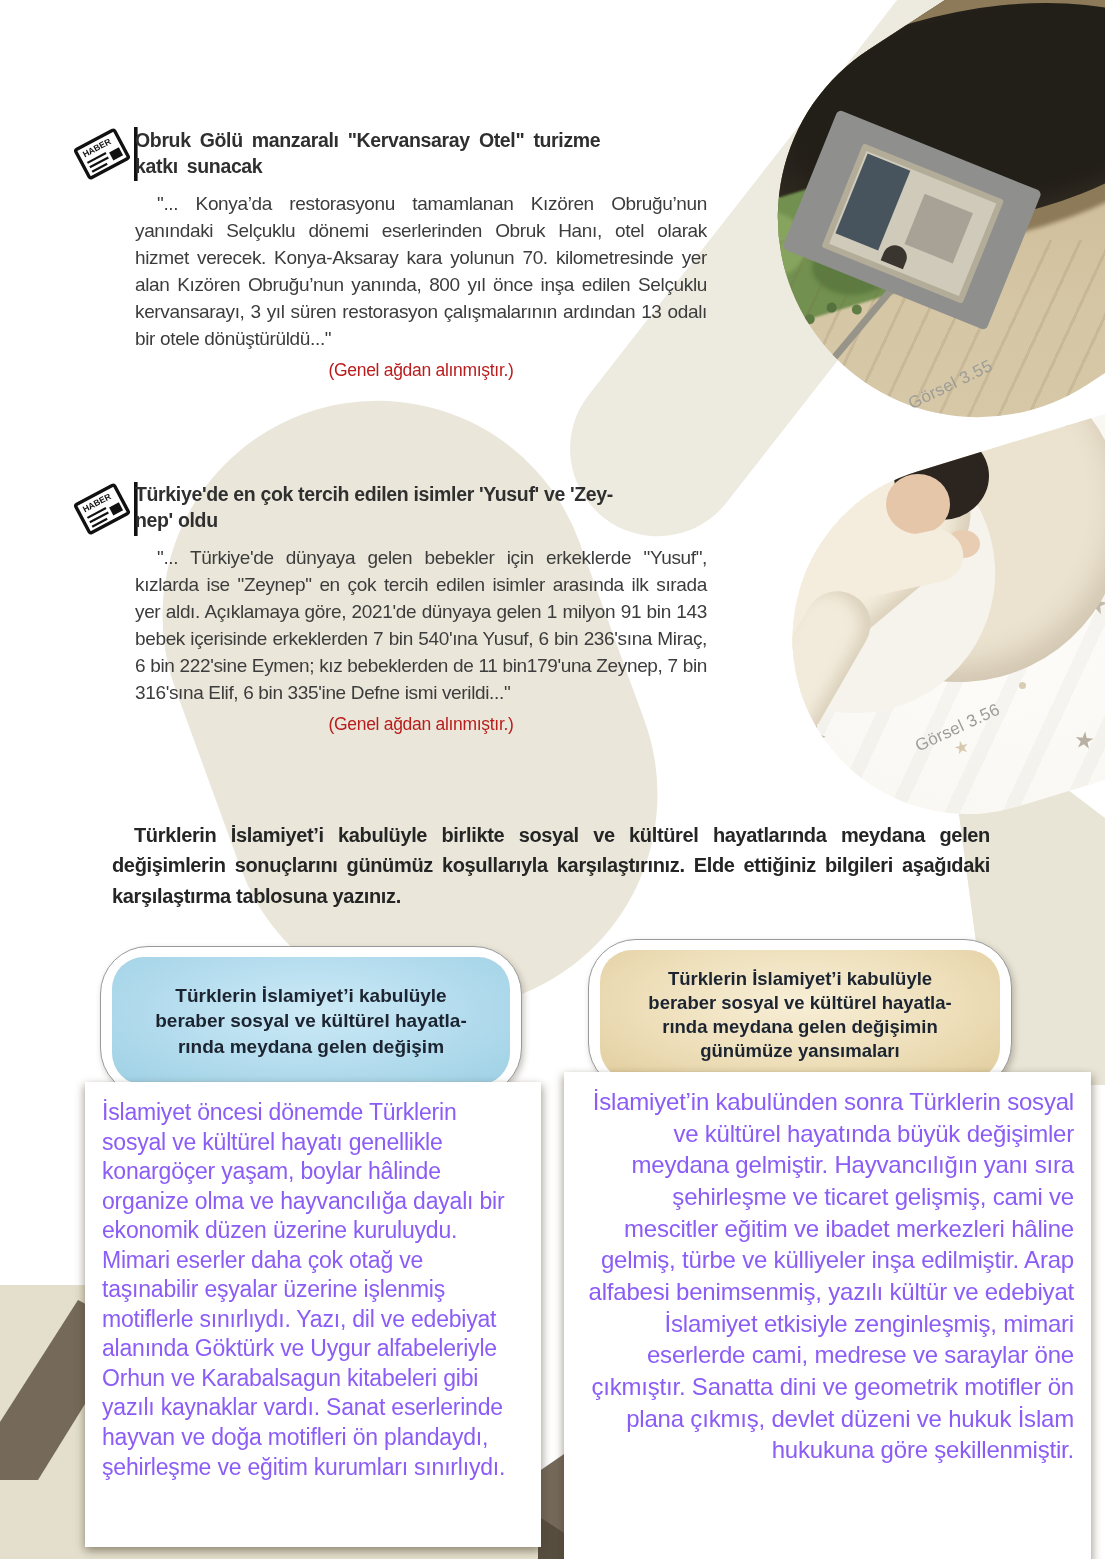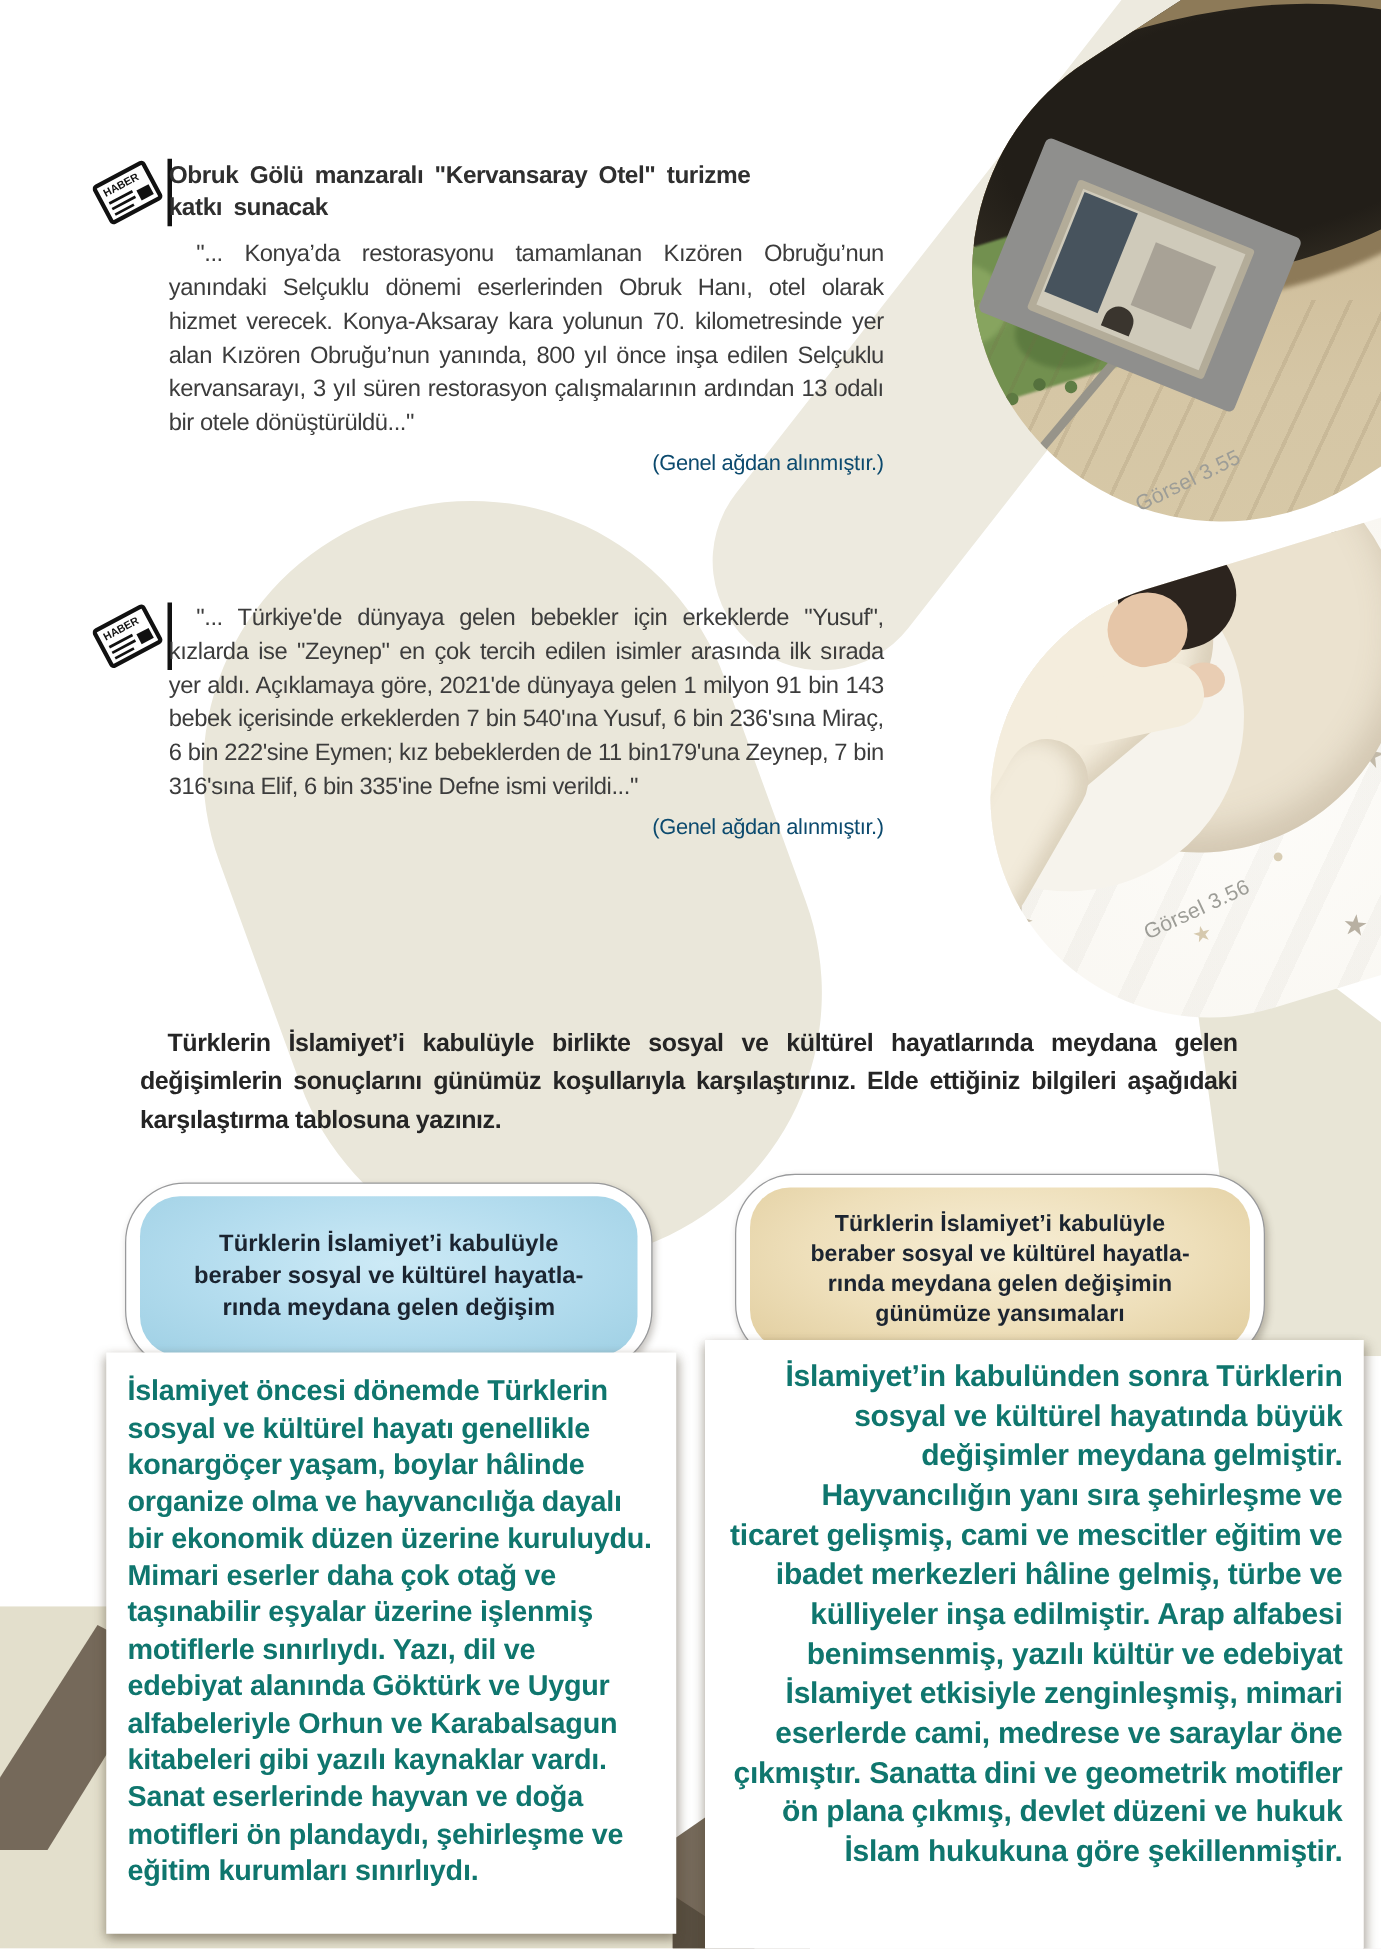--- a/index.html
+++ b/index.html
@@ -19,37 +19,37 @@
   .bg-dark-center2{background:#584e40;clip-path:polygon(538px 1516px,604px 1559px,538px 1559px);}
   
   .news-icon{width:70px;height:64px;}
   
   .article{width:572px;}
   .article h2{margin:0 0 11px 0;font-size:19.5px;line-height:1.33;color:#2f2f2f;
               font-weight:bold;white-space:pre-line;letter-spacing:-0.35px;}
   .article h2.t1{word-spacing:4px;}
   .article .body{margin:0;font-size:19px;line-height:1.42;text-align:justify;
                  text-indent:22px;letter-spacing:-0.35px;color:#3c3c3c;}
-  .article .attr{margin:7px 0 0 0;font-size:17.5px;text-align:right;color:#0c4a6e;letter-spacing:-0.3px;}
+  .article .attr{margin:7px 0 0 0;font-size:17.5px;text-align:center;color:#b91c1c;letter-spacing:-0.3px;}
   
   .instruction{left:112px;top:820px;width:878px;font-size:20px;font-weight:bold;color:#252525;
                line-height:1.52;text-align:justify;text-indent:22px;letter-spacing:-0.35px;}
   
   .bubble-box{background:#ffffff;border:1.5px solid #98999b;border-radius:48px;
               box-shadow:2px 3px 6px rgba(70,60,45,.3);z-index:4;}
   .bubble{position:absolute;left:11px;right:11px;top:10px;bottom:10px;border-radius:32px;
           display:flex;align-items:center;justify-content:center;text-align:center;
           font-weight:bold;color:#1b2430;white-space:pre-line;}
   .bubble.blue{background:radial-gradient(ellipse at 50% 42%,#cdeaf6 0%,#b3dcee 55%,#9fd0e4 100%);
                font-size:19px;line-height:1.32;}
   .bubble.tan{background:radial-gradient(ellipse at 50% 40%,#f7eed6 0%,#eedfba 55%,#e1cd9e 100%);
               font-size:18.5px;line-height:1.3;}
   
   .panel{background:#ffffff;box-shadow:-2px 3px 8px rgba(80,70,50,.35),3px 4px 8px rgba(80,70,50,.3);z-index:5;}
-  .panel p{margin:0;color:#0f766e;font-weight:bold;letter-spacing:-0.2px;}
+  .panel p{margin:0;color:#8b5cf6;font-weight:normal;letter-spacing:-0.2px;}
   .panel.left p{font-size:23px;line-height:1.285;}
   .panel.right p{font-size:24px;line-height:1.32;text-align:right;}
   
   .photo{overflow:hidden;z-index:2;}
   .photo .scene{position:absolute;left:50%;top:50%;}
   .caption{color:#9d9d97;font-size:17px;z-index:3;letter-spacing:0.3px;}
   
   .sd{position:absolute;}
 </style>
 </head>
@@ -162,20 +162,22 @@
         <text x="11" y="27" font-size="8.6" font-weight="bold" fill="#111111">HABER</text>
         <line x1="11" y1="33" x2="32" y2="33" stroke="#111111" stroke-width="2.2"></line>
         <line x1="11" y1="38" x2="32" y2="38" stroke="#111111" stroke-width="2.2"></line>
         <line x1="11" y1="43" x2="28" y2="43" stroke="#111111" stroke-width="2.2"></line>
         <rect x="35" y="34" width="11" height="9" fill="#111111"></rect>
       </g>
       <rect x="60" y="5" width="3.6" height="54" fill="#111111"></rect>
     </svg>
   </div>
   <div class="abs article" style="left:135px;top:482px;">
+    <h2 class="t2">Türkiye'de en çok tercih edilen isimler 'Yusuf' ve 'Zey-
+nep' oldu</h2>
     <p class="body">"... Türkiye'de dünyaya gelen bebekler için erkeklerde "Yusuf", kızlarda ise "Zeynep" en çok tercih edilen isimler arasında ilk sırada yer aldı. Açıklamaya göre, 2021'de dünyaya gelen 1 milyon 91 bin 143 bebek içerisinde erkeklerden 7 bin 540'ına Yusuf, 6 bin 236'sına Miraç, 6 bin 222'sine Eymen; kız bebeklerden de 11 bin179'una Zeynep, 7 bin 316'sına Elif, 6 bin 335'ine Defne ismi verildi..."</p>
     <p class="attr">(Genel ağdan alınmıştır.)</p>
   </div>
 
   <div class="abs instruction">Türklerin İslamiyet’i kabulüyle birlikte sosyal ve kültürel hayatlarında meydana gelen değişimlerin sonuçlarını günümüz koşullarıyla karşılaştırınız. Elde ettiğiniz bilgileri aşağıdaki karşılaştırma tablosuna yazınız.</div>
 
   <div class="abs bubble-box" style="left:100px;top:946px;width:420px;height:148px;">
     <div class="bubble blue">Türklerin İslamiyet’i kabulüyle
 beraber sosyal ve kültürel hayatla-
 rında meydana gelen değişim</div>

